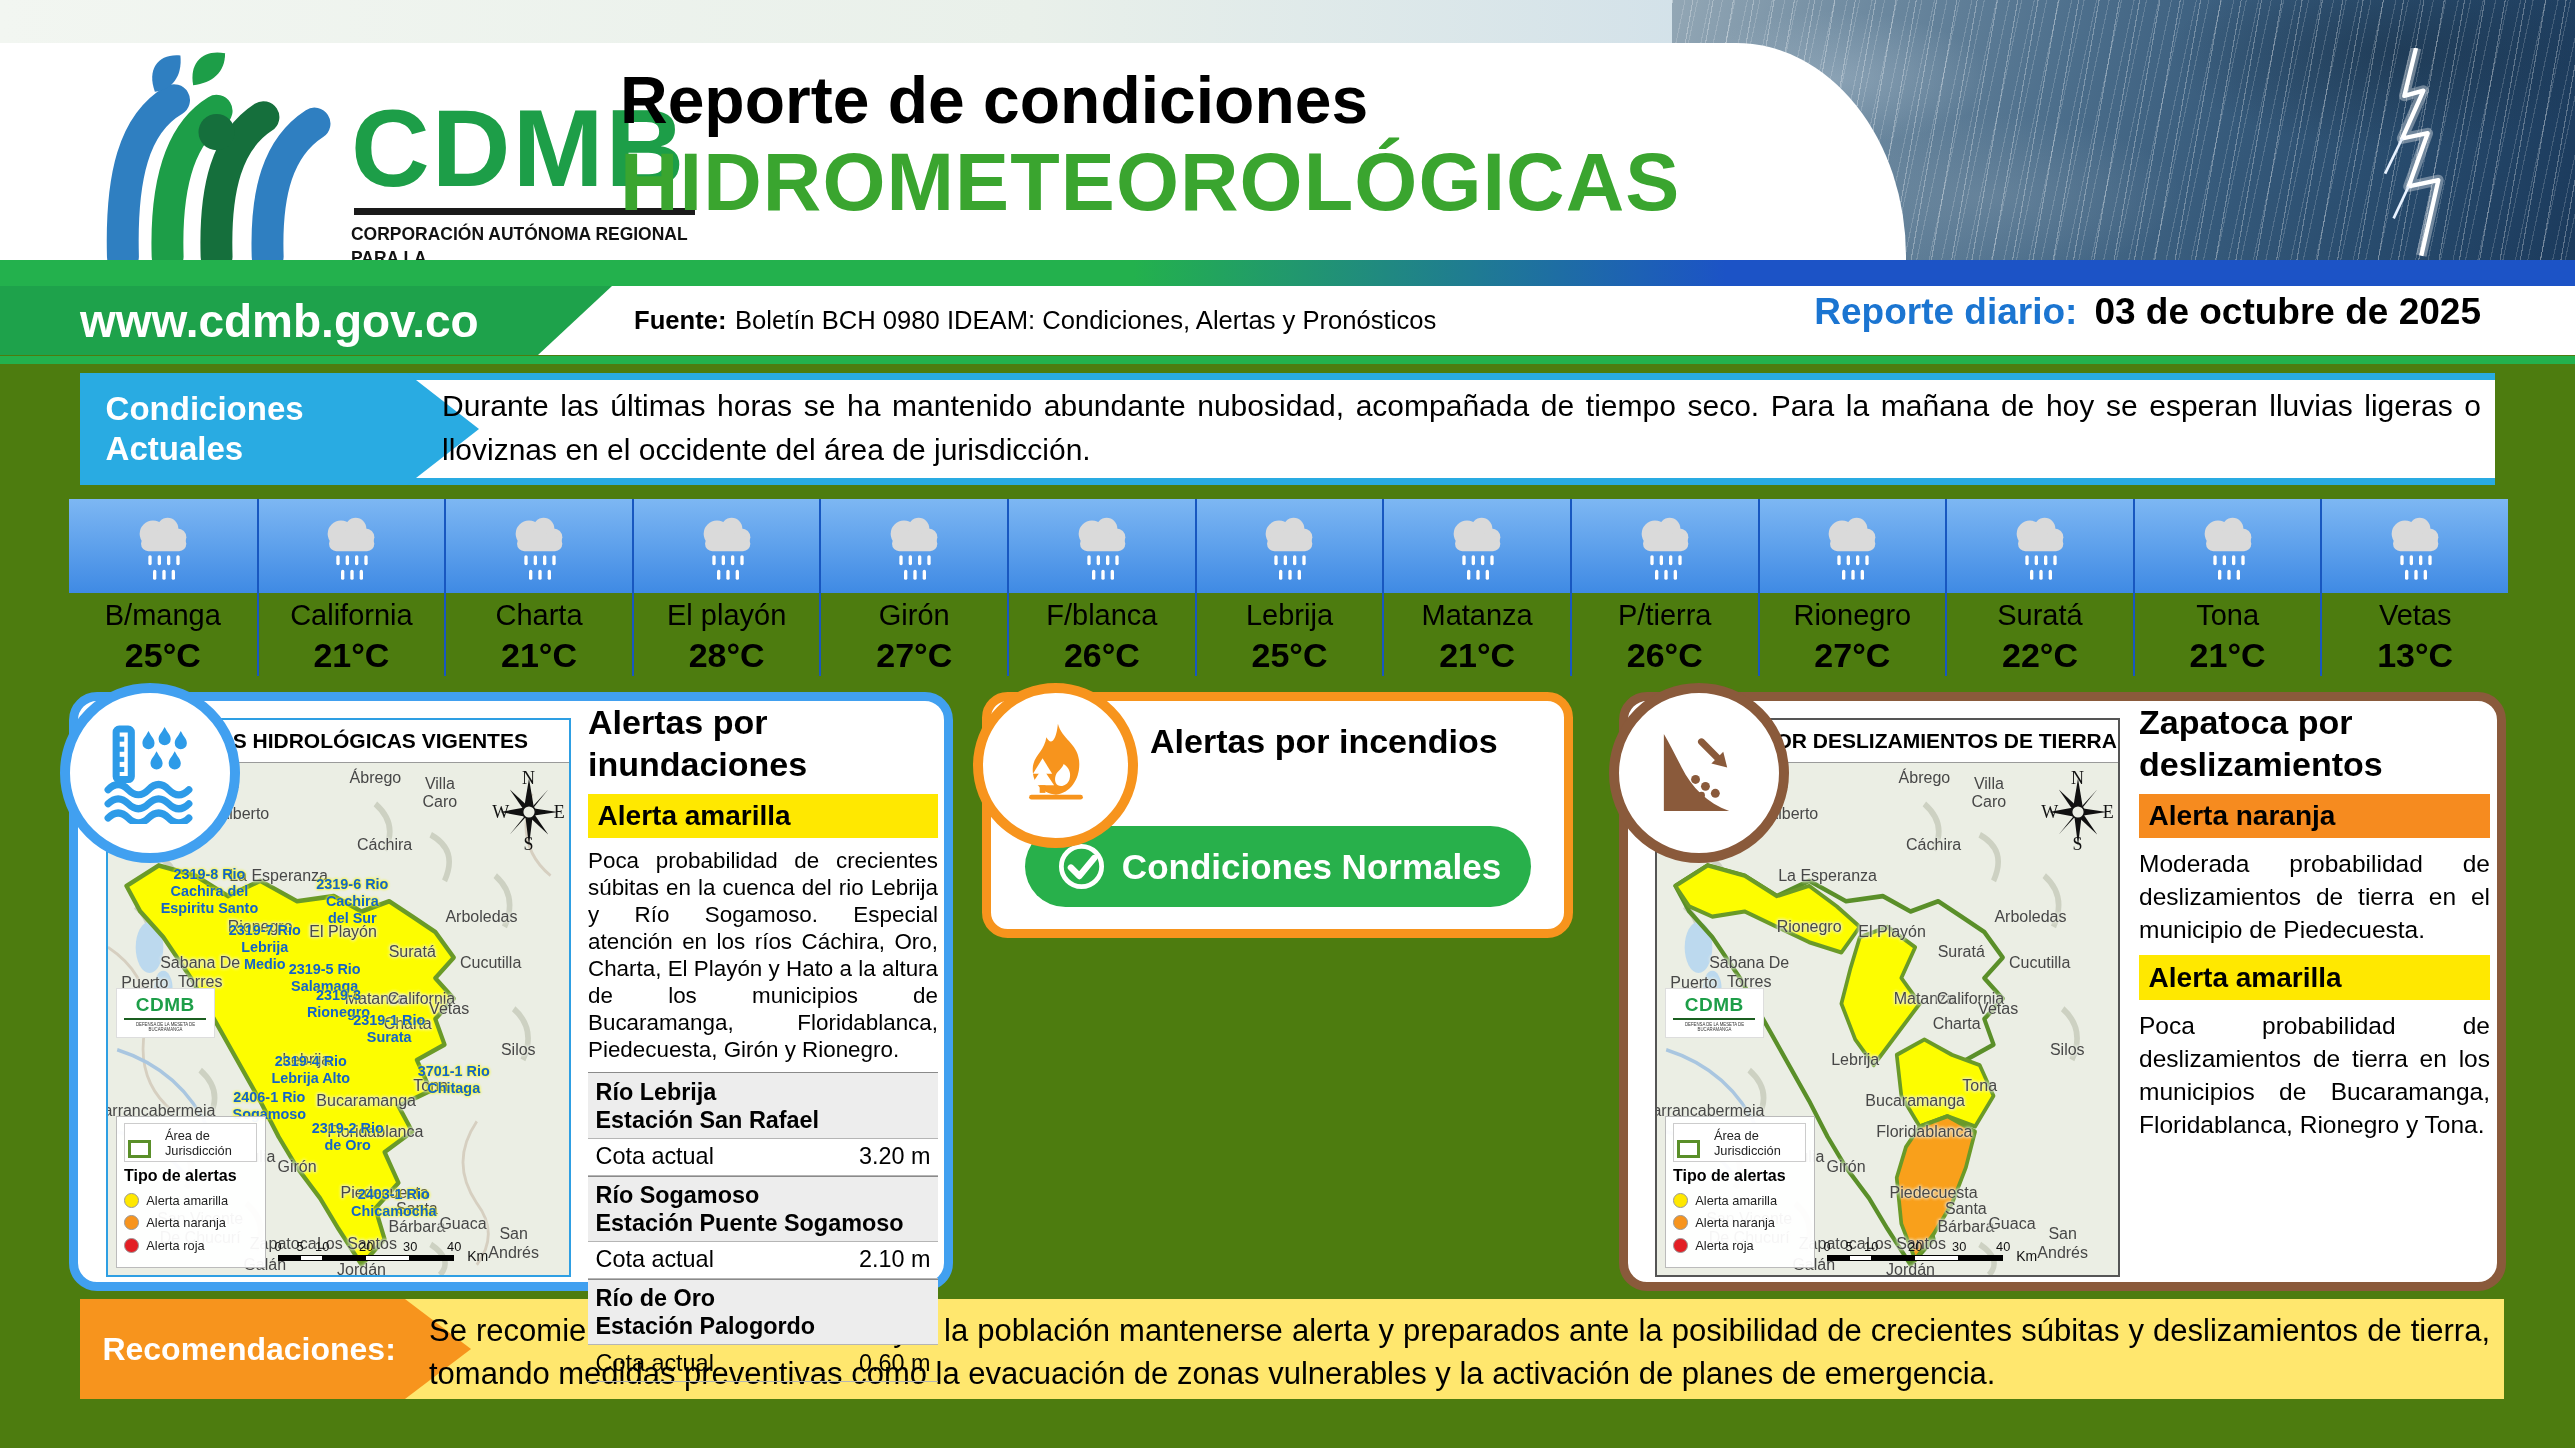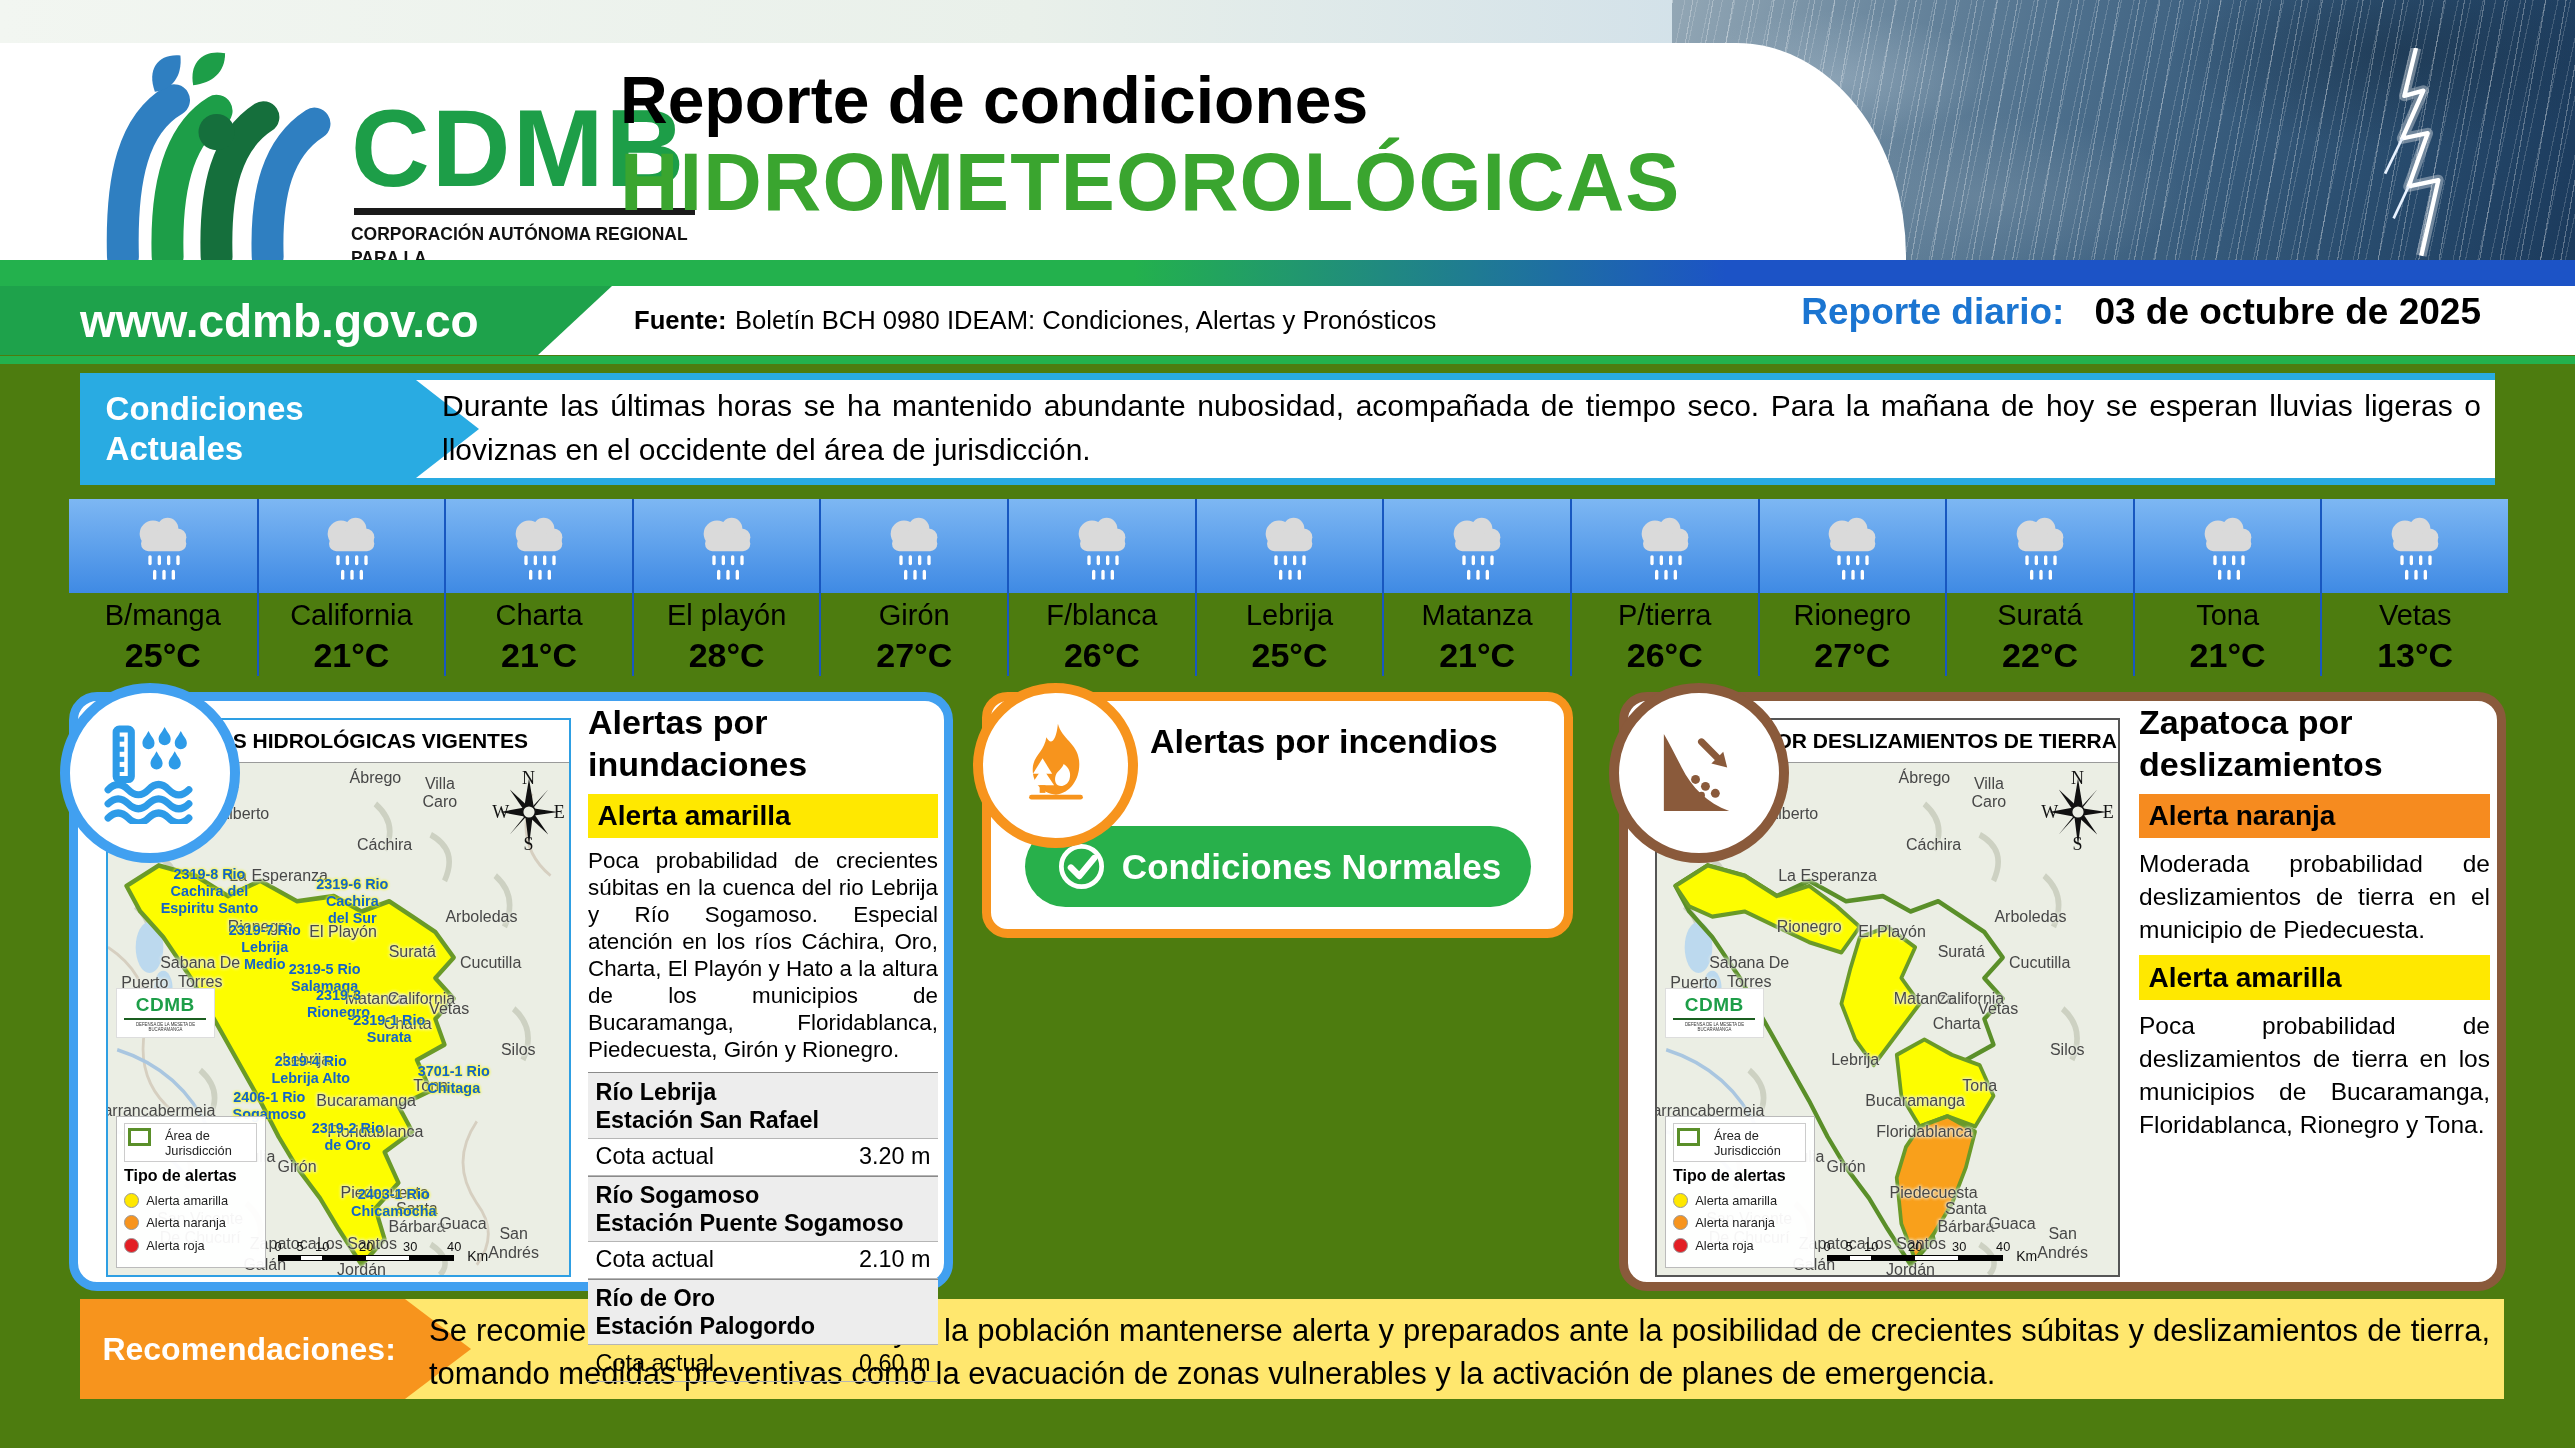--- a/index.html
+++ b/index.html
@@ -35,21 +35,21 @@
   .band{position:absolute;left:0;top:260px;width:2576px;height:27px;
     background:linear-gradient(90deg,#23b14d 0%,#23b14d 44%,#1c53c6 67%,#1c53c6 100%);}
   .info-row{position:absolute;left:0;top:286px;width:2576px;height:69px;background:#fff;}
   .www-box{position:absolute;left:0;top:0;width:612px;height:69px;background:#1ea24b;
     clip-path:polygon(0 0,612px 0,538px 100%,0 100%);
     display:flex;align-items:center;}
   .www-box span{margin-left:80px;color:#fff;font-size:46px;font-weight:bold;}
   .fuente{position:absolute;left:634px;top:0;height:69px;display:flex;align-items:center;
     font-size:25.6px;color:#000;}
   .fuente b{margin-right:8.5px;}
-  .report{position:absolute;right:95px;top:0;height:52px;display:flex;align-items:center;gap:30px;}
+  .report{position:absolute;right:95px;top:0;height:52px;display:flex;align-items:center;gap:17px;}
   .report .rl{color:#1b75d1;font-size:37px;font-weight:bold;}
   .report .rd{color:#000;font-size:37px;font-weight:bold;}
   .green-strip{position:absolute;left:0;top:356px;width:2576px;height:7.5px;background:#23b14d;}
 
   
   .cond-box{position:absolute;left:341px;top:373px;width:2154px;height:112px;background:#fff;
     border-top:7.5px solid #29abe2;border-bottom:7.5px solid #29abe2;box-sizing:border-box;}
   .cond-label{position:absolute;left:80px;top:373px;width:399px;height:112px;background:#29abe2;
     clip-path:polygon(0 0,327px 0,399px 50%,327px 100%,0 100%);
     display:flex;flex-direction:column;justify-content:center;}
@@ -116,21 +116,21 @@
     line-height:17px;text-align:center;white-space:pre;
     text-shadow:0 0 2.7px #fdfd00,0 0 2.7px #fdfd00;}
   .compass{position:absolute;right:8.5px;top:8.5px;width:64px;height:80px;z-index:5;}
   .compass .cl{position:absolute;font-size:18px;color:#111;font-family:"Liberation Serif",serif;}
   .cl-n{left:50%;top:-3.2px;transform:translateX(-50%);}
   .cl-s{left:50%;bottom:-3.2px;transform:translateX(-50%);}
   .cl-w{left:-4.3px;top:50%;transform:translateY(-50%);}
   .cl-e{right:-4.3px;top:50%;transform:translateY(-50%);}
   .legend{position:absolute;left:7.5px;bottom:7.5px;width:133px;background:rgba(255,255,255,.95);
     border:0.5px solid #bbb;padding:6.4px 7.5px;z-index:5;}
-  .legend .area-row{display:flex;align-items:flex-start;gap:14px;background:#fff;border:0.5px solid #ccc;
+  .legend .area-row{display:flex;align-items:flex-end;gap:14px;background:#fff;border:0.5px solid #ccc;
     padding:3.2px;margin-bottom:5.3px;}
   .legend .area-box{width:28px;height:18px;background:#fff;border:3.7px solid #5a8f29;box-sizing:border-box;}
   .legend .area-label{font-size:12.8px;color:#222;}
   .legend .lg-title{font-size:16px;font-weight:bold;color:#000;margin:2.1px 0 5.3px 0;}
   .legend .lg-item{display:flex;align-items:center;gap:7.5px;margin:7.5px 0;}
   .legend .dot{width:12.8px;height:12.8px;border-radius:50%;border:0.5px solid #999;}
   .legend .lg-label{font-size:12.8px;color:#222;}
   .scalebar{position:absolute;left:56%;bottom:14px;width:176px;z-index:5;transform:translateX(-50%);}
   .scale-ticks{position:relative;height:16px;font-size:12.8px;color:#111;}
   .scale-ticks span{position:absolute;transform:translateX(-50%);}

